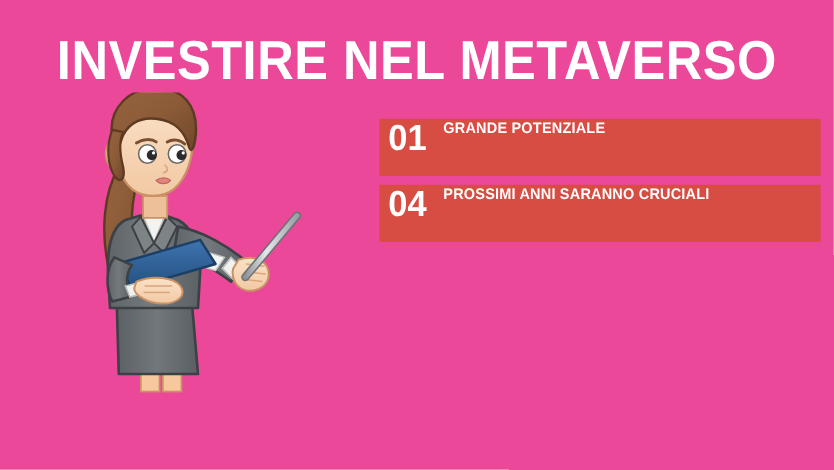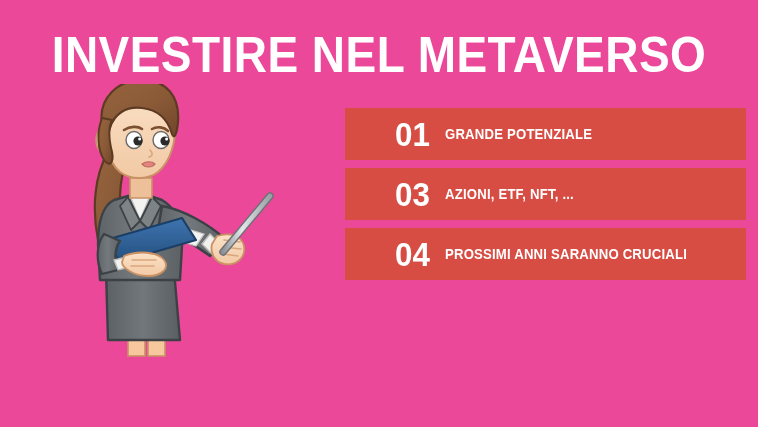--- a/index.html
+++ b/index.html
@@ -45,23 +45,22 @@
     left: 345px;
     top: 108px;
     width: 401px;
   }
   .card {
     position: relative;
     height: 52px;
     background: #d74c43;
     margin-bottom: 8px;
     display: flex;
-    align-items: center;
+    align-items: flex-start;
     overflow: hidden;
-    padding-left: 42px;
   }
   .card:last-child { margin-bottom: 0; }
   .card-num {
     color: #ffffff;
     font-family: "Liberation Sans Narrow", "Liberation Sans", sans-serif;
     font-weight: bold;
     font-size: 33px;
     line-height: 33px;
     margin-left: 8px;
     width: 46px;
@@ -218,24 +217,20 @@
   </div>
 
   <div id="list">
 
     <div class="card">
       <div class="card-num">01</div>
       <div class="card-label">GRANDE POTENZIALE</div>
     </div>
 
 
-    <div class="card">
-      <div class="card-num">03</div>
-      <div class="card-label">AZIONI, ETF, NFT, ...</div>
-    </div>
 
     <div class="card">
       <div class="card-num">04</div>
       <div class="card-label">PROSSIMI ANNI SARANNO CRUCIALI</div>
     </div>
 
   </div>
 
 </div>
 

